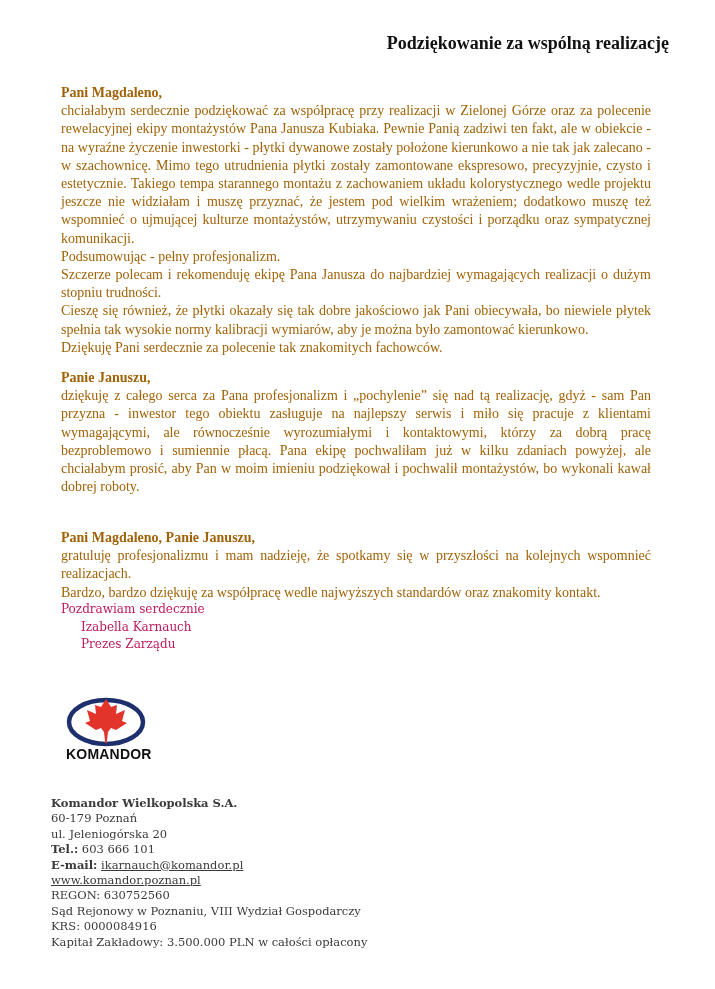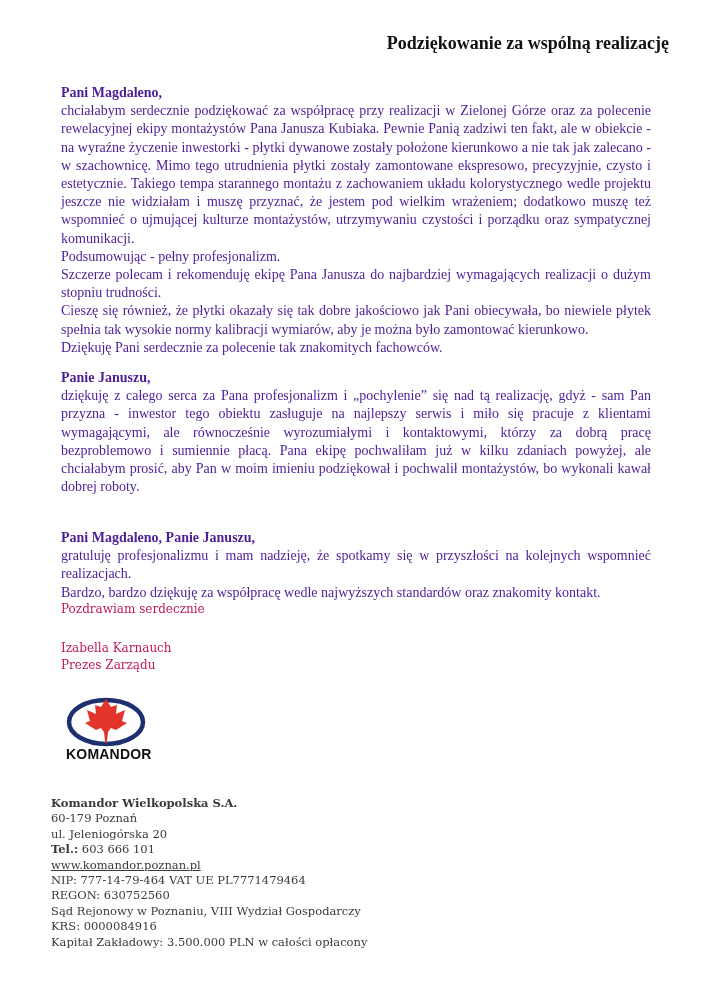--- a/index.html
+++ b/index.html
@@ -4,33 +4,33 @@
 <style>
   html, body { margin:0; padding:0; background:#ffffff; }
   body { width:715px; height:989px; position:relative; overflow:hidden; }
   .page { position:absolute; left:0; top:0; width:715px; height:989px; background:#fff; }
   .title {
     position:absolute; left:0; top:33px; width:669px; text-align:right;
     font-family:"Liberation Serif", serif; font-weight:bold; font-size:18px; color:#111;
   }
   .body-text {
     position:absolute; left:61px; width:590px;
-    font-family:"Liberation Serif", serif; font-size:14px; line-height:18.2px; color:#4c1d95;
+    font-family:"Liberation Serif", serif; font-size:14px; line-height:18.2px; color:#a16207;
   }
   .body-text p { margin:0; text-align:justify; }
   .body-text .greet { font-weight:bold; }
   .sec1 { top:84px; }
   .sec2 { top:369px; }
   .sec3 { top:529px; }
   .sig {
     position:absolute; left:61px; font-family:"DejaVu Serif", serif; font-size:12px;
     color:#be185d; line-height:17px;
   }
   .closing { top:601px; }
-  .signer { top:640px; }
+  .signer { top:619px;margin-left:20px; }
   .logo { position:absolute; left:64px; top:694px; width:90px; height:70px; }
   .logo-text {
     position:absolute; left:66px; top:746px; font-family:"Liberation Sans", sans-serif;
     font-weight:bold; font-size:14px; color:#111; letter-spacing:0.2px;
   }
   .footer {
     position:absolute; left:51px; top:796px; font-family:"DejaVu Serif", serif;
     font-size:11.5px; line-height:15.4px; color:#3a3a3a;
   }
   .footer div { white-space:nowrap; }
@@ -76,21 +76,21 @@
     <path d="M42 5 L47 13 L53 11 L52 20 L61 16 L58 27 L63 29 L52 36 L47 34 L44 38 L43 47 L41 47 L40 38 L37 34 L32 36 L21 29 L26 27 L23 16 L32 20 L31 11 L37 13 Z" fill="#e2342a"></path>
     <rect x="41" y="38" width="2" height="11" fill="#e2342a"></rect>
   </svg>
   <div class="logo-text">KOMANDOR</div>
 
   <div class="footer">
     <div class="bold">Komandor Wielkopolska S.A.</div>
     <div>60-179 Poznań</div>
     <div>ul. Jeleniogórska 20</div>
     <div><span class="bold">Tel.:</span> <span>603 666 101</span></div>
+    <div><span class="bold">E-mail:</span> <a>ikarnauch@komandor.pl</a></div>
     <div><a>www.komandor.poznan.pl</a></div>
-    <div>NIP: 777-14-79-464 VAT UE PL7771479464</div>
     <div>REGON: 630752560</div>
     <div>Sąd Rejonowy w Poznaniu, VIII Wydział Gospodarczy</div>
     <div>KRS: 0000084916</div>
     <div>Kapitał Zakładowy: 3.500.000 PLN w całości opłacony</div>
   </div>
 
 </div>
 
 </body></html>

